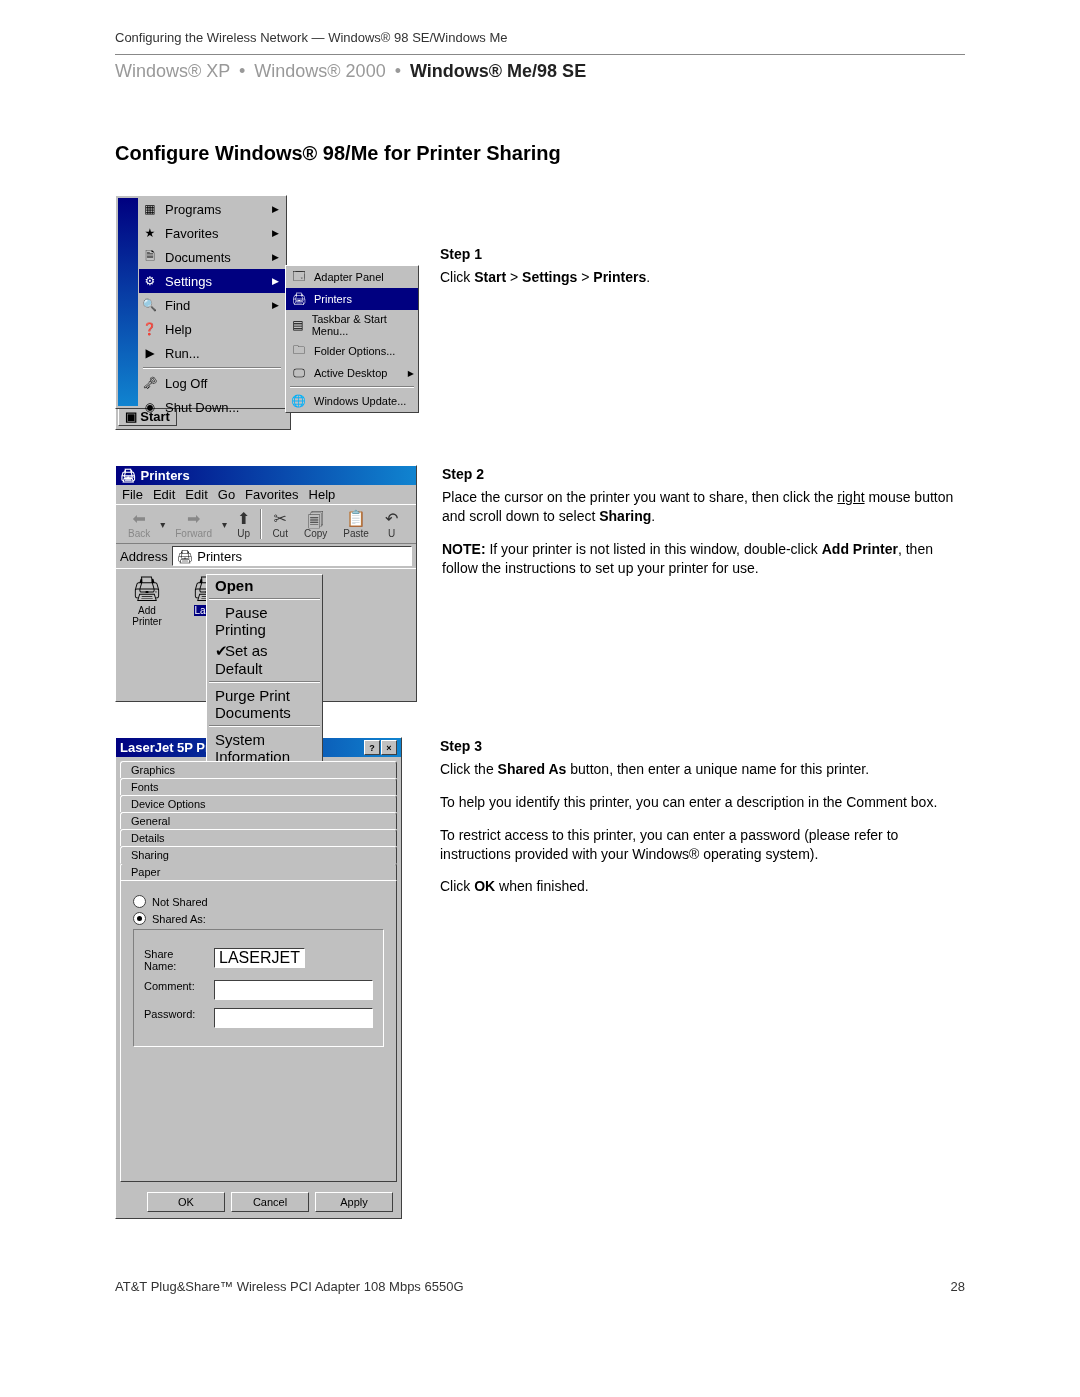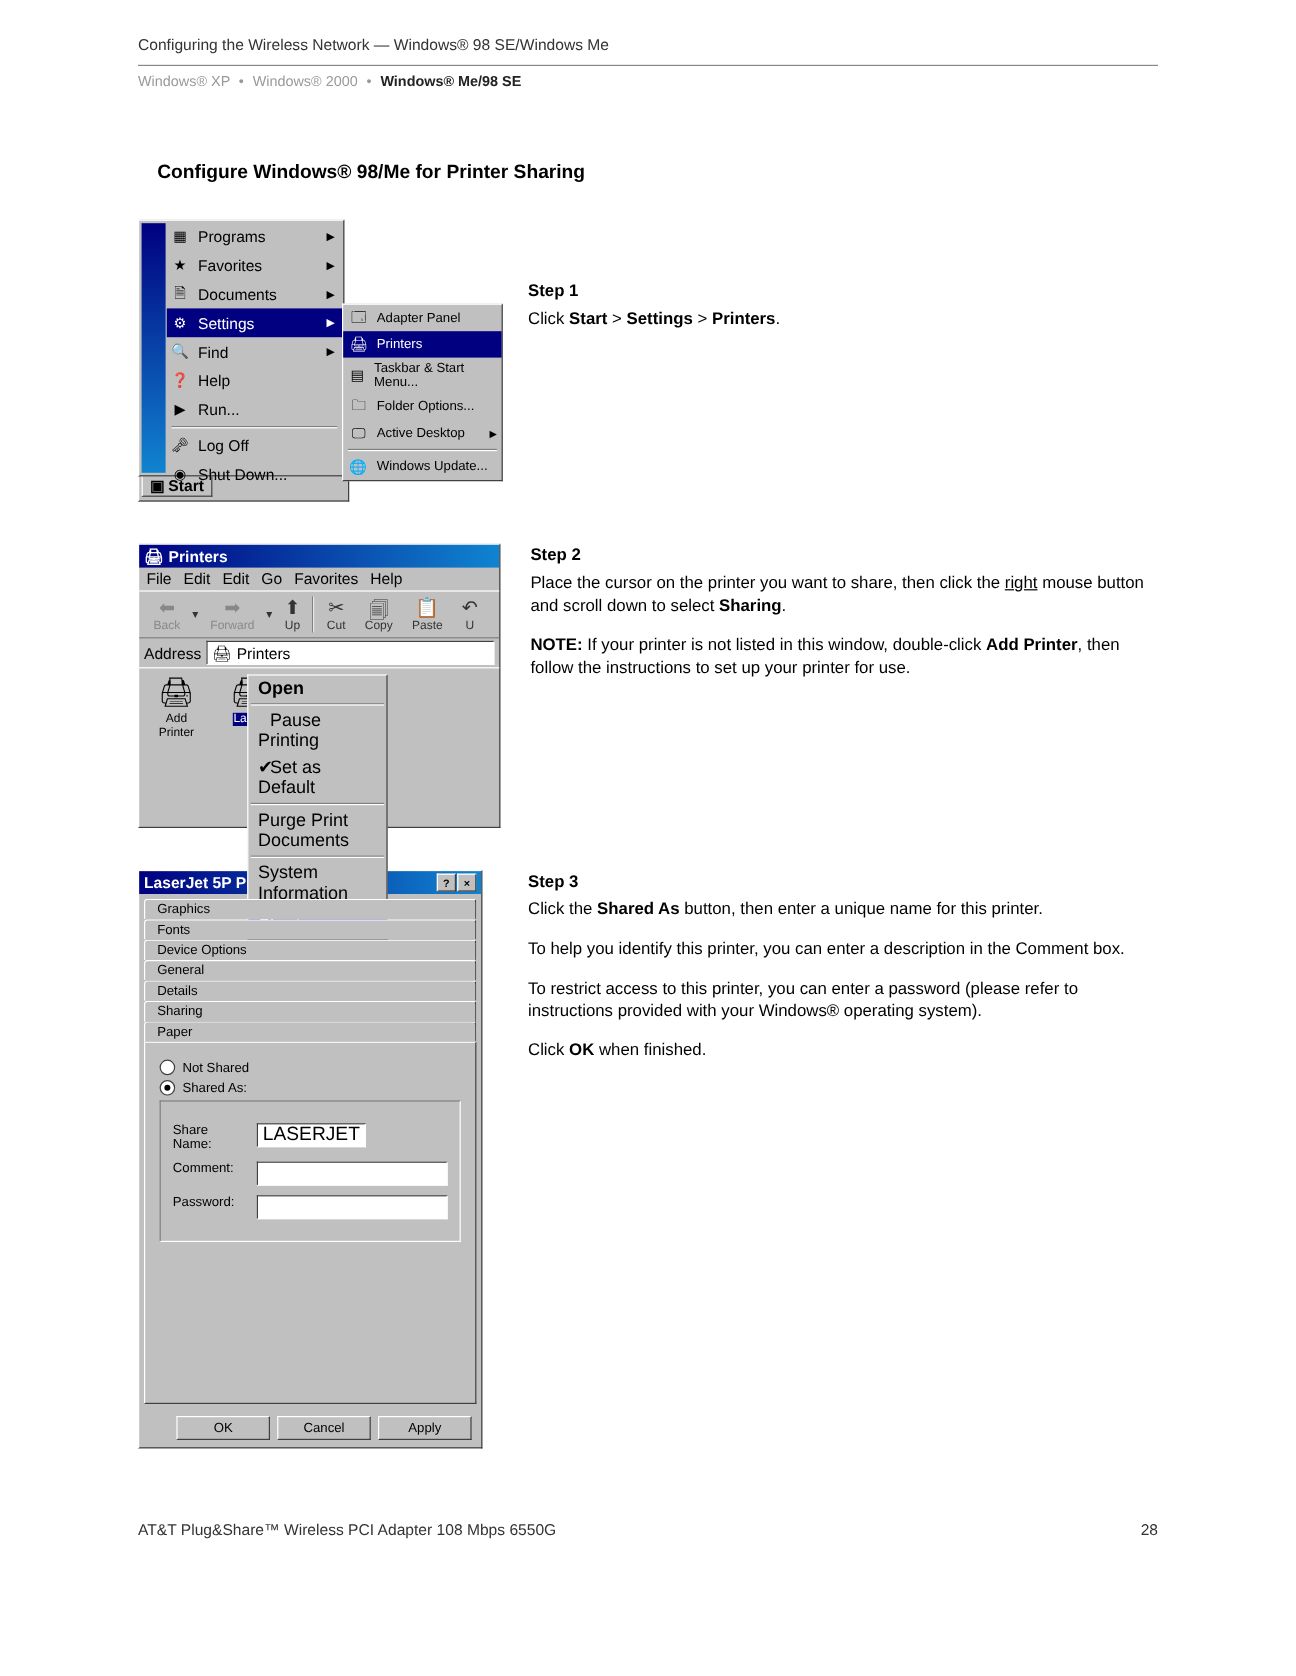--- a/index.html
+++ b/index.html
@@ -17,30 +17,30 @@
   .header-line {
     font-size: 13px;
     color: #333;
     padding-bottom: 4px;
   }
   .divider {
     border-top: 1px solid #888;
     margin: 5px 0 6px;
   }
   .breadcrumb {
-    font-size: 12px;
+    font-size: 18px;
     color: #999;
     margin-bottom: 60px;
   }
   .breadcrumb .sep { margin: 0 4px; }
   .breadcrumb .active { color: #222; font-weight: bold; }
   h1.title {
-    font-size: 16px;
+    font-size: 20px;
     font-weight: bold;
-    margin: 0 0 30px 16px;
+    margin: 0 0 30px 0;
   }
   .section {
     display: flex;
     gap: 25px;
     margin-bottom: 35px;
     align-items: flex-start;
   }
   .screenshot {
     flex: 0 0 300px;
   }

